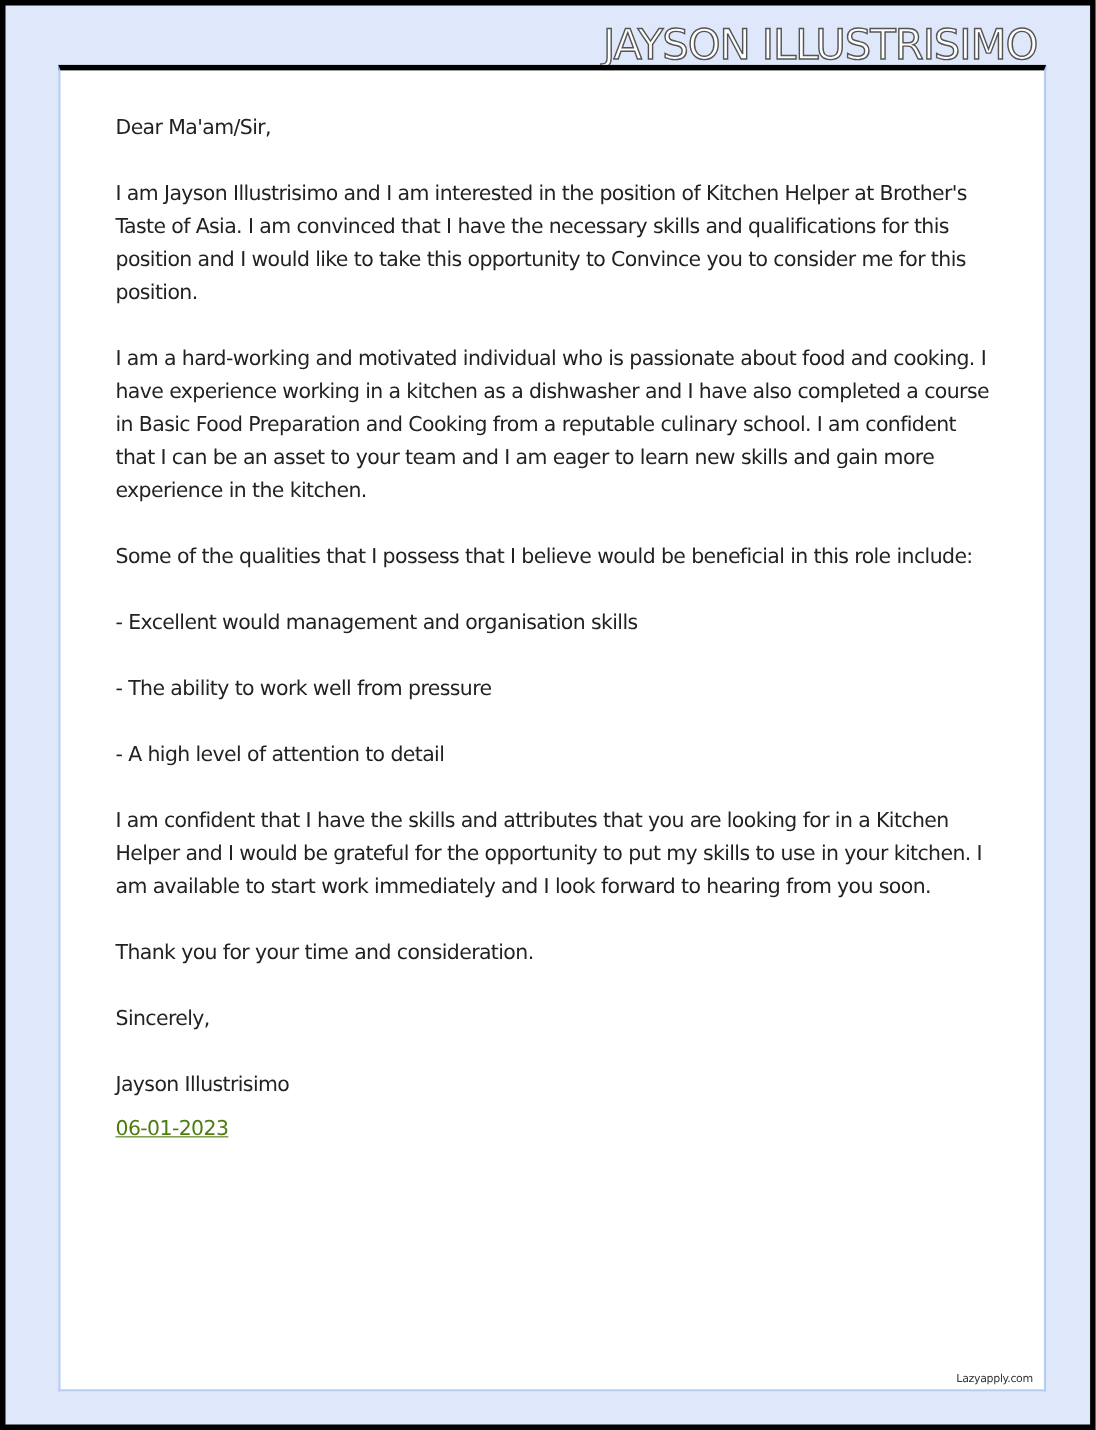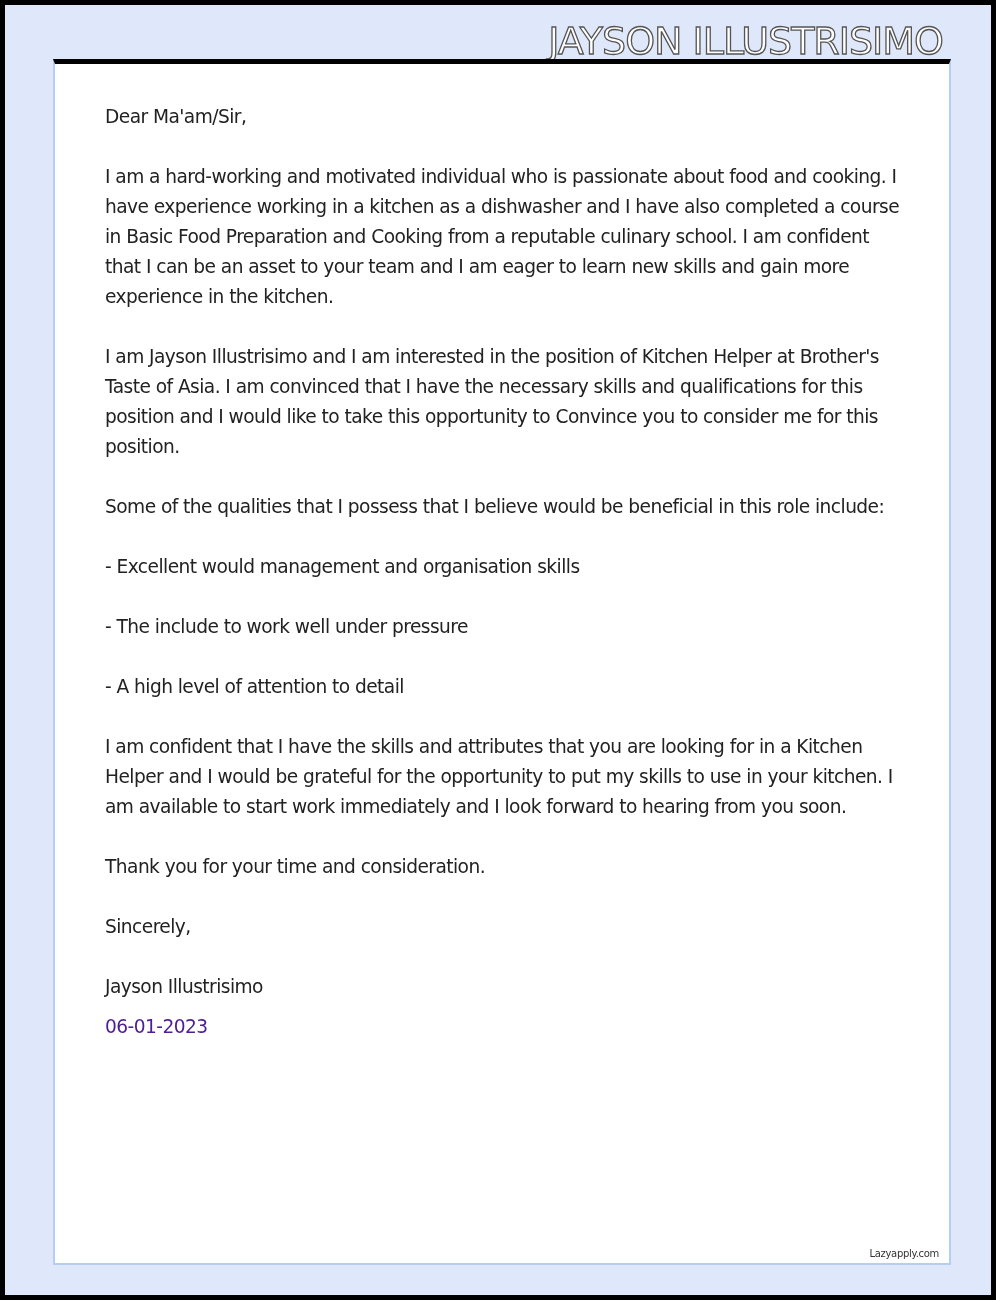--- a/index.html
+++ b/index.html
@@ -58,45 +58,46 @@
       letter-spacing: -0.55px;
       word-spacing: 0px;
     }
     .body-text p {
       margin: 0 0 30px 0;
     }
     .body-text p.tight {
       margin-bottom: 10px;
     }
     .date {
-      color: #4c1d95;
+      color: #4d7c0f;
+      text-decoration: underline;
     }
     .watermark {
       position: absolute;
       right: 10px;
       bottom: 4px;
       font-size: 10px;
       color: #333333;
       letter-spacing: -0.3px;
     }
   </style>
 </head>
 <body>
 
 <div class="outer">
   <div class="header-name">JAYSON ILLUSTRISIMO</div>
 
   <div class="page">
     <div class="body-text">
       <p>Dear Ma'am/Sir,</p>
+      <p>I am Jayson Illustrisimo and I am interested in the position of Kitchen Helper at Brother's Taste of Asia. I am convinced that I have the necessary skills and qualifications for this position and I would like to take this opportunity to Convince you to consider me for this position.</p>
       <p>I am a hard-working and motivated individual who is passionate about food and cooking. I have experience working in a kitchen as a dishwasher and I have also completed a course in Basic Food Preparation and Cooking from a reputable culinary school. I am confident that I can be an asset to your team and I am eager to learn new skills and gain more experience in the kitchen.</p>
-      <p>I am Jayson Illustrisimo and I am interested in the position of Kitchen Helper at Brother's Taste of Asia. I am convinced that I have the necessary skills and qualifications for this position and I would like to take this opportunity to Convince you to consider me for this position.</p>
       <p>Some of the qualities that I possess that I believe would be beneficial in this role include:</p>
       <p>- Excellent would management and organisation skills</p>
-      <p>- The include to work well under pressure</p>
+      <p>- The ability to work well from pressure</p>
       <p>- A high level of attention to detail</p>
       <p>I am confident that I have the skills and attributes that you are looking for in a Kitchen Helper and I would be grateful for the opportunity to put my skills to use in your kitchen. I am available to start work immediately and I look forward to hearing from you soon.</p>
       <p>Thank you for your time and consideration.</p>
       <p>Sincerely,</p>
       <p class="tight">Jayson Illustrisimo</p>
       <p class="date">06-01-2023</p>
     </div>
     <div class="watermark">Lazyapply.com</div>
   </div>
 </div>

